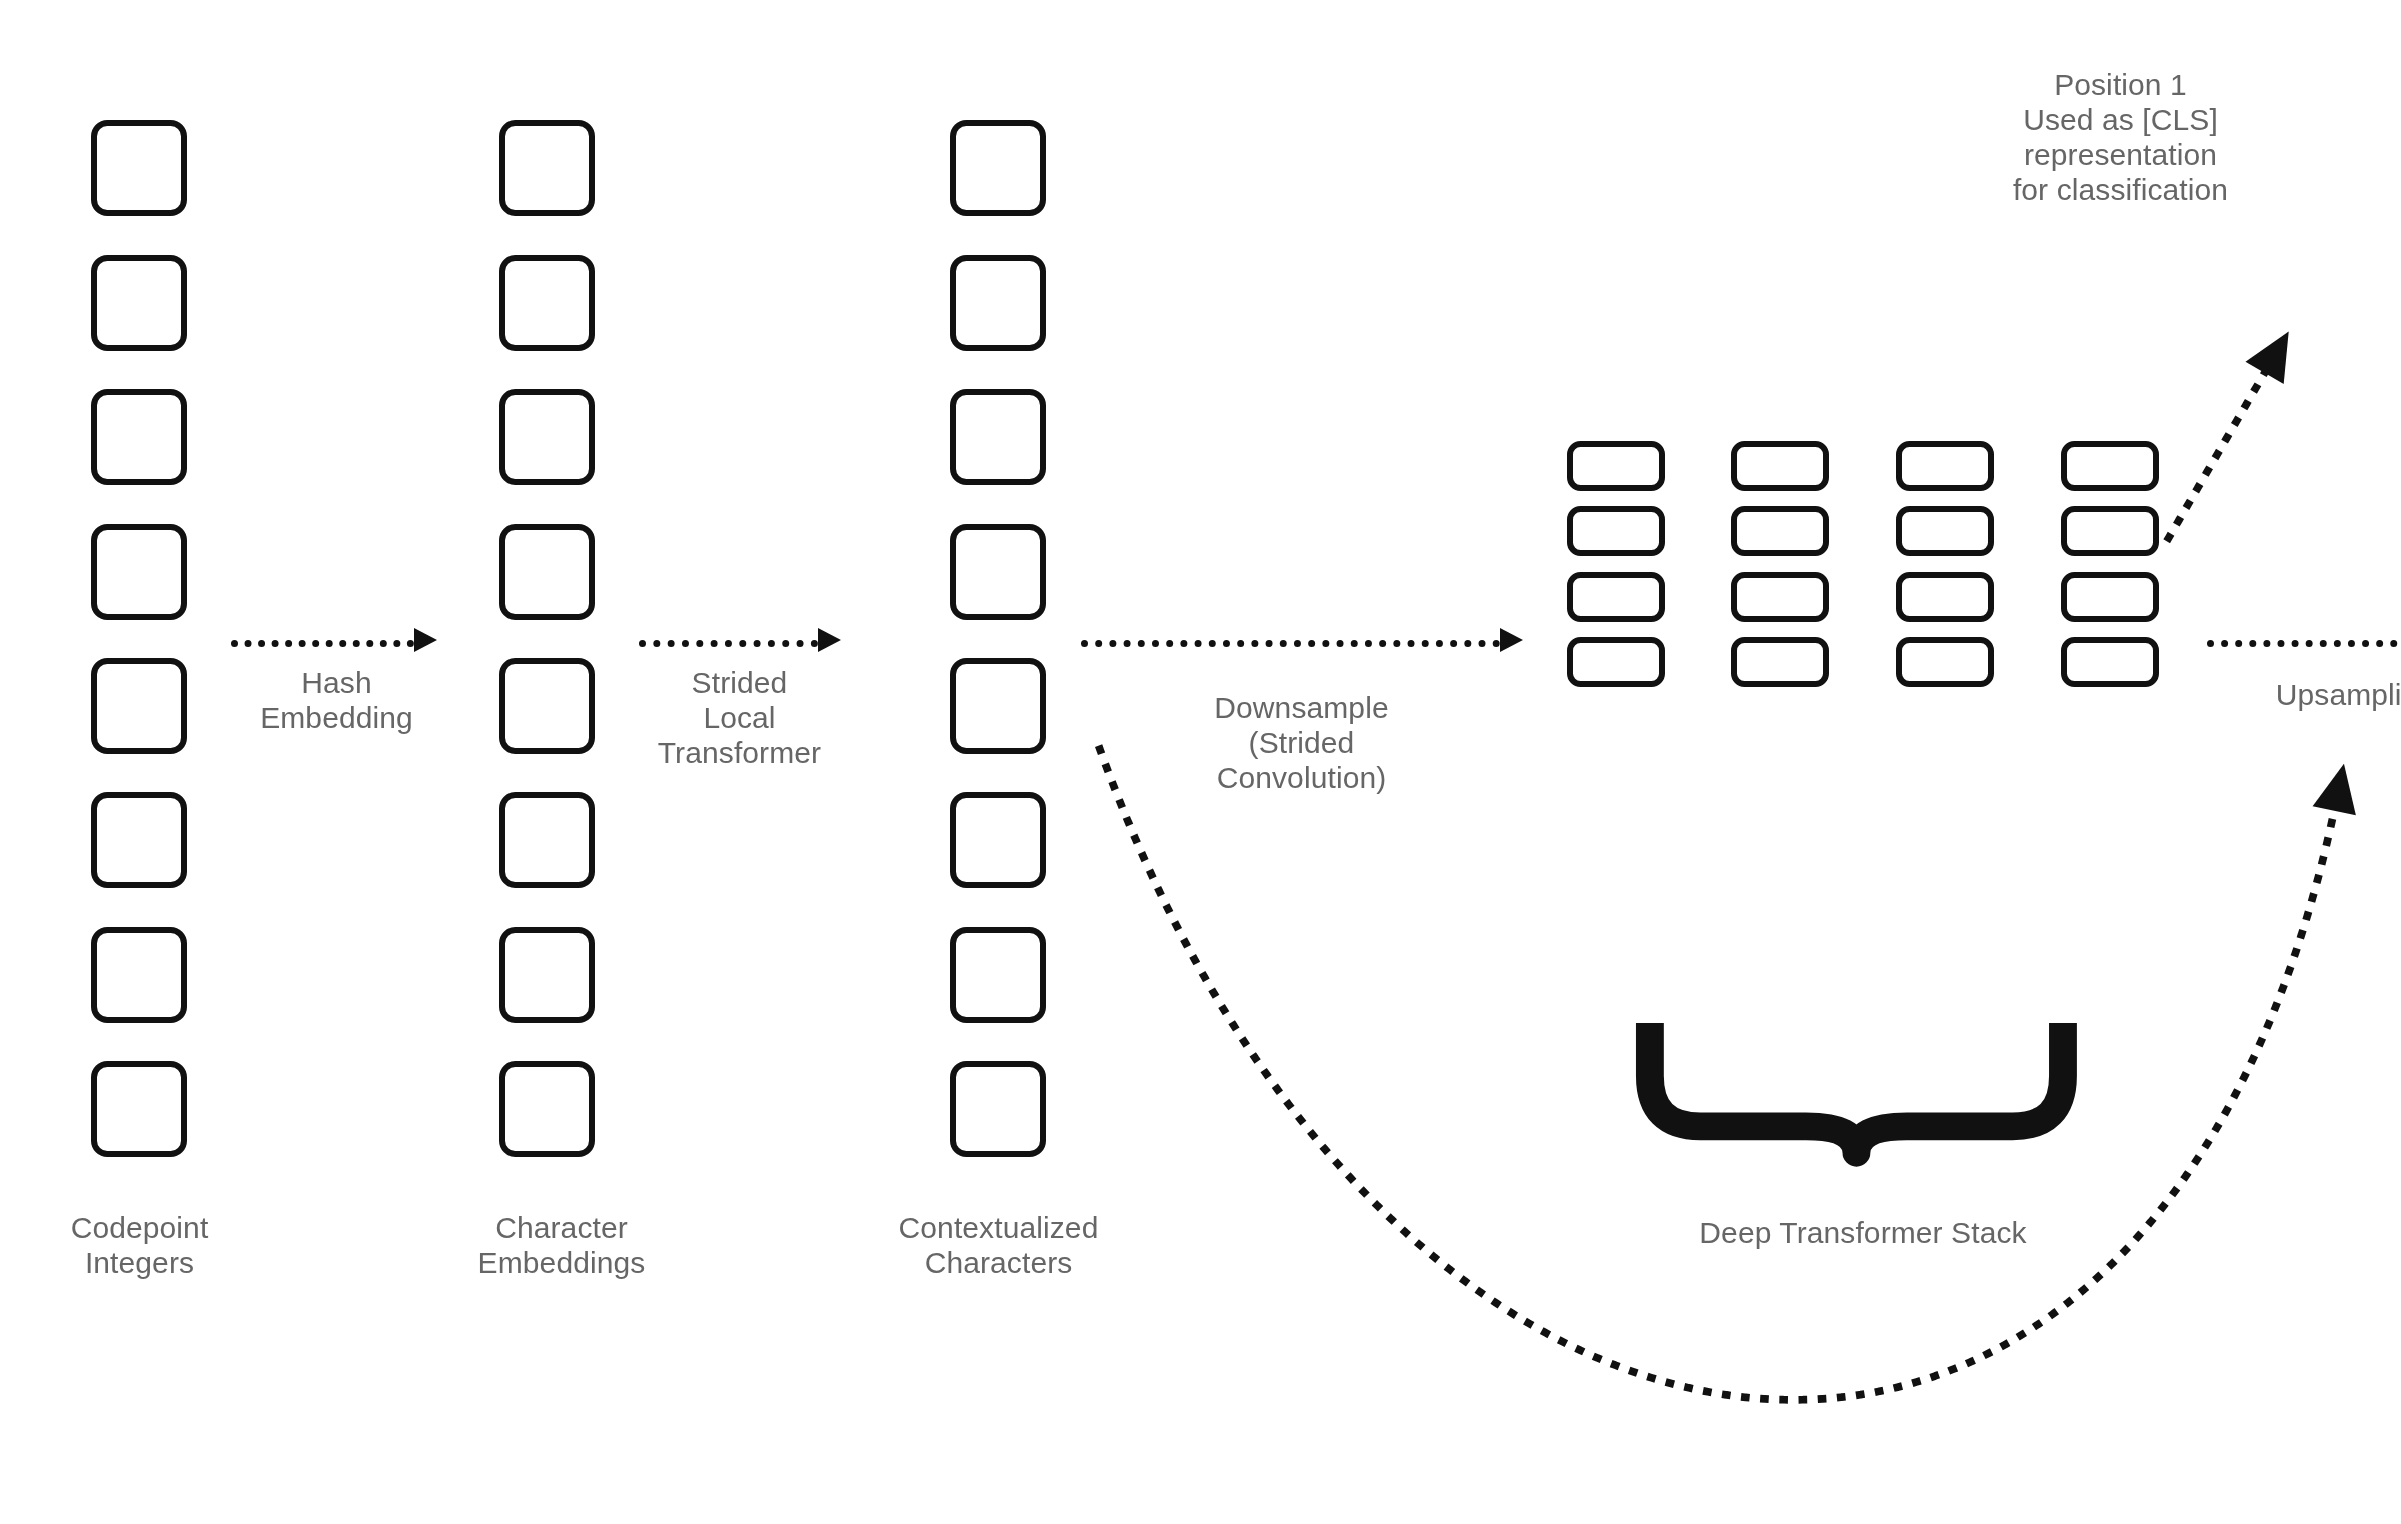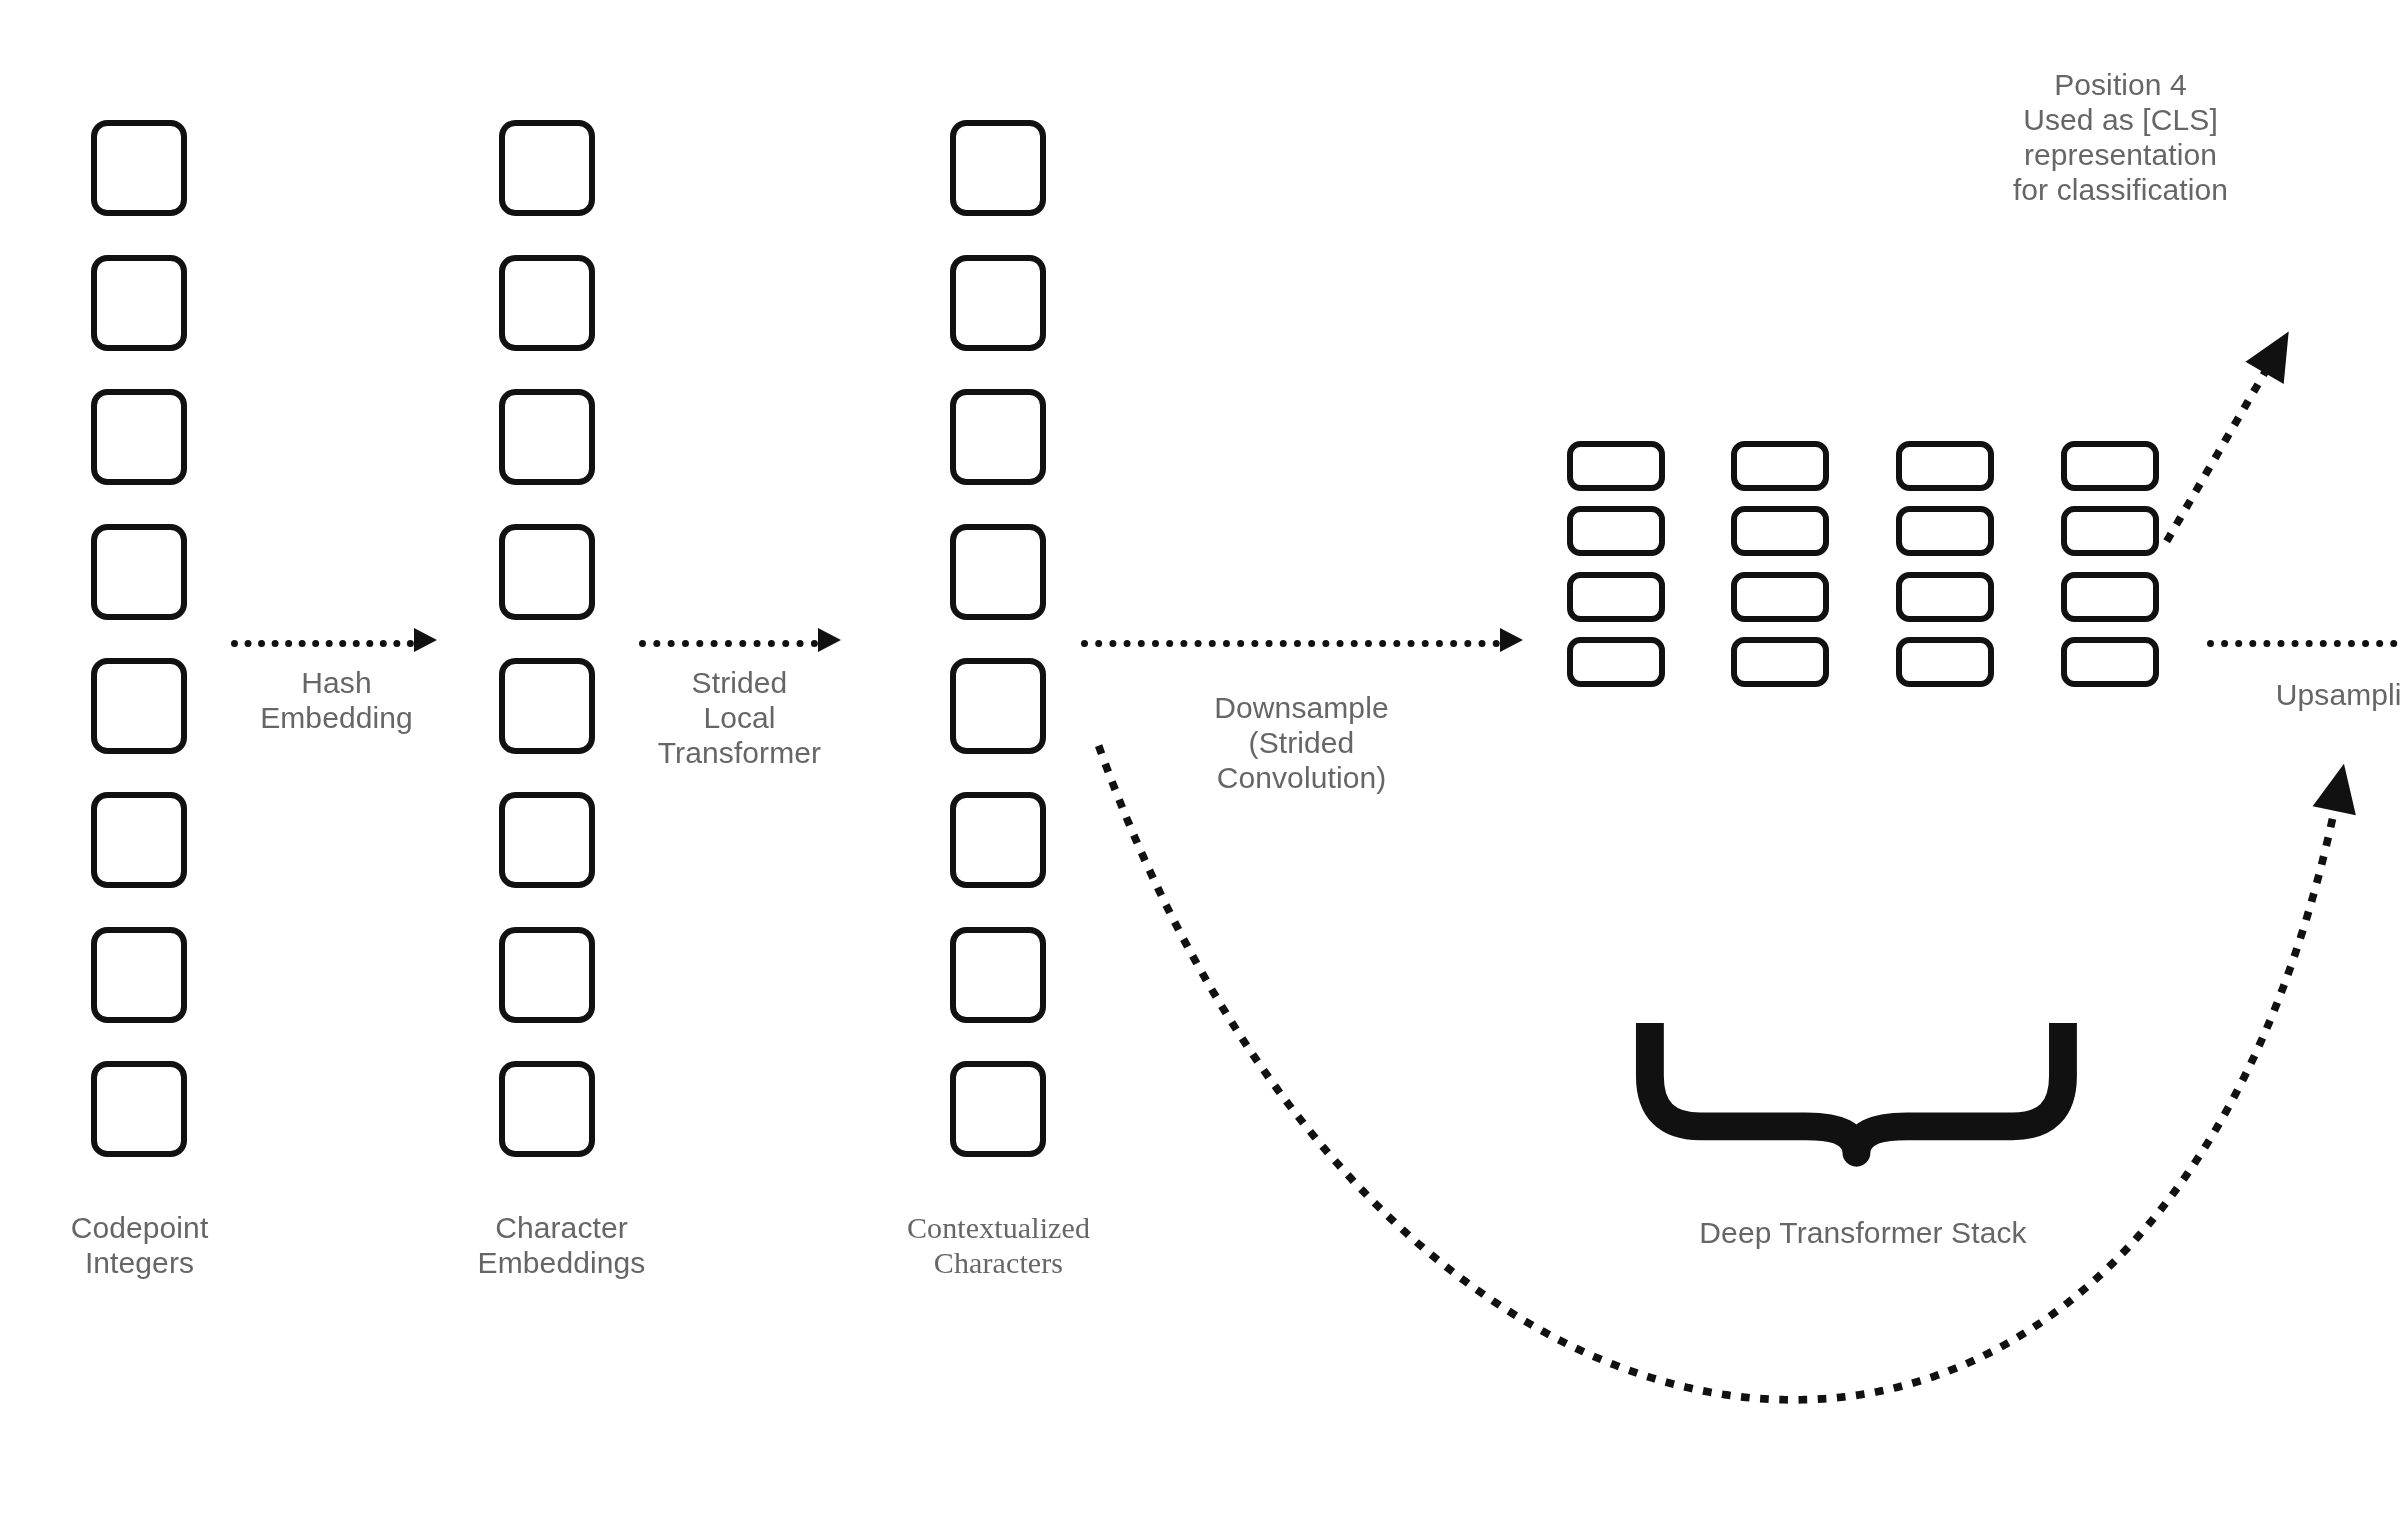--- a/index.html
+++ b/index.html
@@ -129,33 +129,33 @@
       <div class="arrow" style="left: 2207px; top: 640px; width: 298px;">
         <div class="shaft" style="width: 275px;"></div>
       </div>
       <div class="arrow" style="left: 2709px; top: 640px; width: 279px;"></div>
     </div>
   <div id="labels-layer">
       <div class="lbl" style="width: 365px; left: -43px; top: 1210px;">Codepoint
 Integers</div>
       <div class="lbl" style="width: 365px; left: 379px; top: 1210px;">Character
 Embeddings</div>
-      <div class="lbl" style="width: 365px; left: 816px; top: 1210px; font-family: Liberation Serif, serif;">Contextualized
+      <div class="lbl" style="width: 365px; left: 816px; top: 1210px;">Contextualized
 Characters</div>
       <div class="lbl" style="width: 576px; left: 1575px; top: 1215px;">Deep Transformer Stack</div>
       <div class="lbl" style="width: 235px; left: 219px; top: 665px;">Hash
 Embedding</div>
       <div class="lbl" style="width: 269px; left: 605px; top: 665px;">Strided
 Local
 Transformer</div>
       <div class="lbl" style="width: 423px; left: 1090px; top: 690px;">Downsample
 (Strided
 Convolution)</div>
       <div class="lbl" style="width: 331px; left: 2190px; top: 677px;">Upsampling</div>
-      <div class="lbl" style="width: 365px; left: 1938px; top: 67px;">Position 4
+      <div class="lbl" style="width: 365px; left: 1938px; top: 67px;">Position 1
 Used as [CLS]
 representation
 for classification</div>
     </div>
 
   <svg id="overlay" viewBox="0 0 6885 3175">
     <g id="brace-group">
         <path d="M 3435 2130 V 2240 Q 3435 2345 3540 2345 H 3760 Q 3865 2345 3865 2400 Q 3865 2345 3970 2345 H 4190 Q 4295 2345 4295 2240 V 2130" fill="none" stroke="#111111" stroke-width="58" stroke-linecap="butt" stroke-linejoin="round"></path>
       </g>
     <g id="connector-group">

